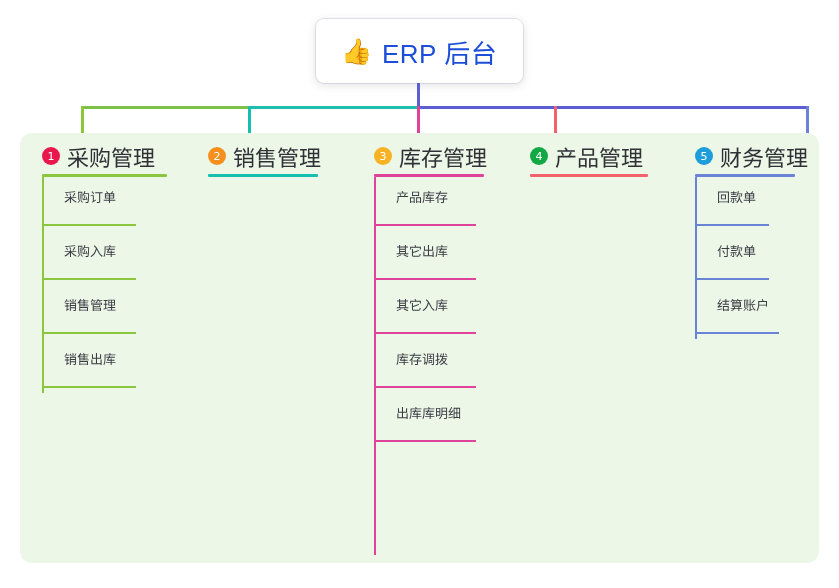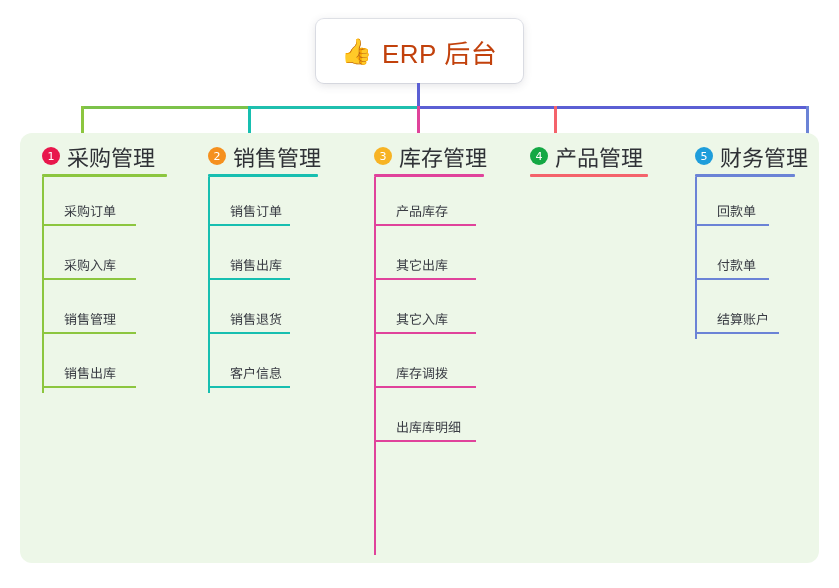--- a/index.html
+++ b/index.html
@@ -20,21 +20,21 @@
     width:207px;height:64px;
     background:#ffffff;
     border-radius:8px;
     box-shadow:0 2px 10px rgba(60,64,80,.16),0 0 0 1px rgba(210,214,224,.55);
     display:flex;align-items:center;justify-content:center;
     gap:9px;
     box-sizing:border-box;
   }
   .root-emoji{font-size:25px;line-height:1;display:block;}
   .root-title{
-    font-size:26px;color:#c2410c;letter-spacing:.5px;white-space:nowrap;
+    font-size:26px;color:#1d4ed8;letter-spacing:.5px;white-space:nowrap;
   }
 
   
   .stem{position:absolute;width:3px;background:#5b5fd4;}
   .bus-seg{position:absolute;height:3px;}
   .drop{position:absolute;width:3px;}
 
   
   .panel{
     position:absolute;
@@ -61,21 +61,21 @@
 
   .items{position:relative;margin-top:0;}
   .spine{position:absolute;left:0;top:0;width:2px;}
   .item{
     position:relative;
     height:54px;
     box-sizing:border-box;
   }
   .item-label{
     position:absolute;
-    left:22px;bottom:11px;
+    left:22px;bottom:25px;
     font-size:13px;color:#3a3d44;white-space:nowrap;
   }
   .item-rule{
     position:absolute;
     left:2px;bottom:5px;
     height:2px;
   }
 </style>
 </head>
 <body>
@@ -127,39 +127,20 @@
       </div>
     </div>
   </div>
 
   <div class="col" style="left:208px;width:110px;">
     <div class="col-head">
       <span class="badge" style="background: rgb(245, 144, 30);">2</span>
       <span class="col-title">销售管理</span>
     </div>
     <div class="col-rule" style="background: rgb(23, 191, 176);"></div>
-    <div class="items">
-      <div class="spine" style="background: rgb(23, 191, 176); height: 216px;"></div>
-      <div class="item">
-        <span class="item-label">销售订单</span>
-        <div class="item-rule" style="width: 80px; background: rgb(23, 191, 176);"></div>
-      </div>
-      <div class="item">
-        <span class="item-label">销售出库</span>
-        <div class="item-rule" style="width: 80px; background: rgb(23, 191, 176);"></div>
-      </div>
-      <div class="item">
-        <span class="item-label">销售退货</span>
-        <div class="item-rule" style="width: 80px; background: rgb(23, 191, 176);"></div>
-      </div>
-      <div class="item">
-        <span class="item-label">客户信息</span>
-        <div class="item-rule" style="width: 80px; background: rgb(23, 191, 176);"></div>
-      </div>
-    </div>
   </div>
 
   <div class="col" style="left:374px;width:110px;">
     <div class="col-head">
       <span class="badge" style="background: rgb(247, 179, 36);">3</span>
       <span class="col-title">库存管理</span>
     </div>
     <div class="col-rule" style="background: rgb(224, 67, 155);"></div>
     <div class="items">
       <div class="spine" style="background: rgb(224, 67, 155); height: 378px;"></div>

